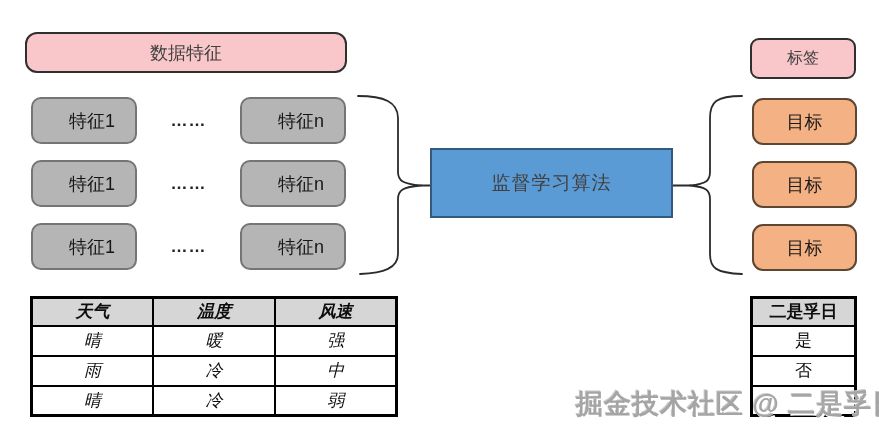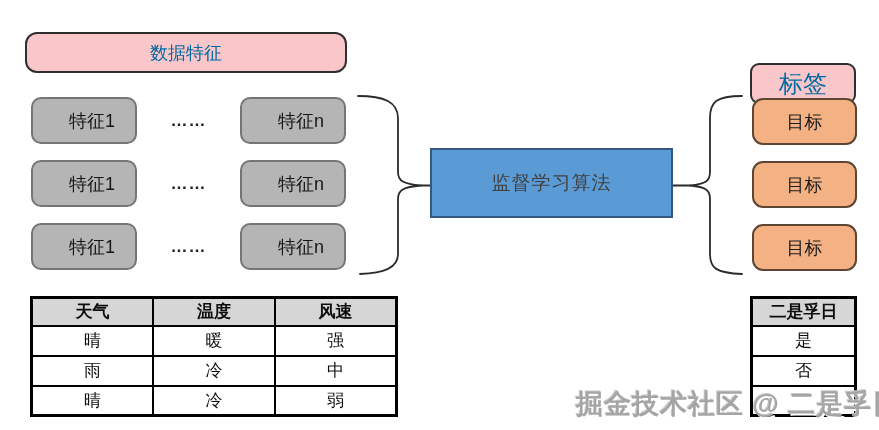--- a/index.html
+++ b/index.html
@@ -19,39 +19,38 @@
     left: 0; top: 0;
     width: 879px; height: 430px;
     pointer-events: none;
   }
 
   .box {
     position: absolute;
     display: flex;
     align-items: center;
     justify-content: center;
-    color: #0369a1;
+    color: #404040;
     text-align: center;
   }
 
   .pink-big {
     left: 25px; top: 32px; width: 322px; height: 41px;
     background: #f9c7ca;
     border: 2px solid #2f2f2f;
     border-radius: 12px;
     font-size: 18px;
   }
 
   .pink-small {
     left: 750px; top: 38px; width: 106px; height: 41px;
     background: #f9c7ca;
     border: 2px solid #2f2f2f;
     border-radius: 9px;
-    font-size: 24px;
-    margin-top: 25px;
+    font-size: 16px;
   }
 
   .feature-row {
     position: absolute;
     left: 31px; width: 315px; height: 47px;
     display: flex;
     align-items: center;
     justify-content: space-between;
   }
   .row-0 { top: 97px; }
@@ -116,21 +115,21 @@
     overflow: hidden;
     white-space: nowrap;
   }
   table.tbl th {
     background: #d6d6d6;
     font-weight: bold;
     height: 28px;
   }
   table.tbl td { height: 30px; }
 
-  .left-tbl  { left: 30px;  top: 296px; width: 368px; height: 121px; }
+  .left-tbl  { left: 30px;  top: 296px; width: 368px; height: 121px; font-style: italic; }
   .right-tbl { left: 750px; top: 296px; width: 107px; height: 121px; }
   .right-tbl th { font-size: 16px; }
 
   .watermark {
     position: absolute;
     left: 576px; top: 386px;
     font-size: 27px;
     font-weight: bold;
     color: #a5a5a5;
     text-shadow: 2px 2px 0 #ffffff, -1px -1px 0 #c9c9c9;

